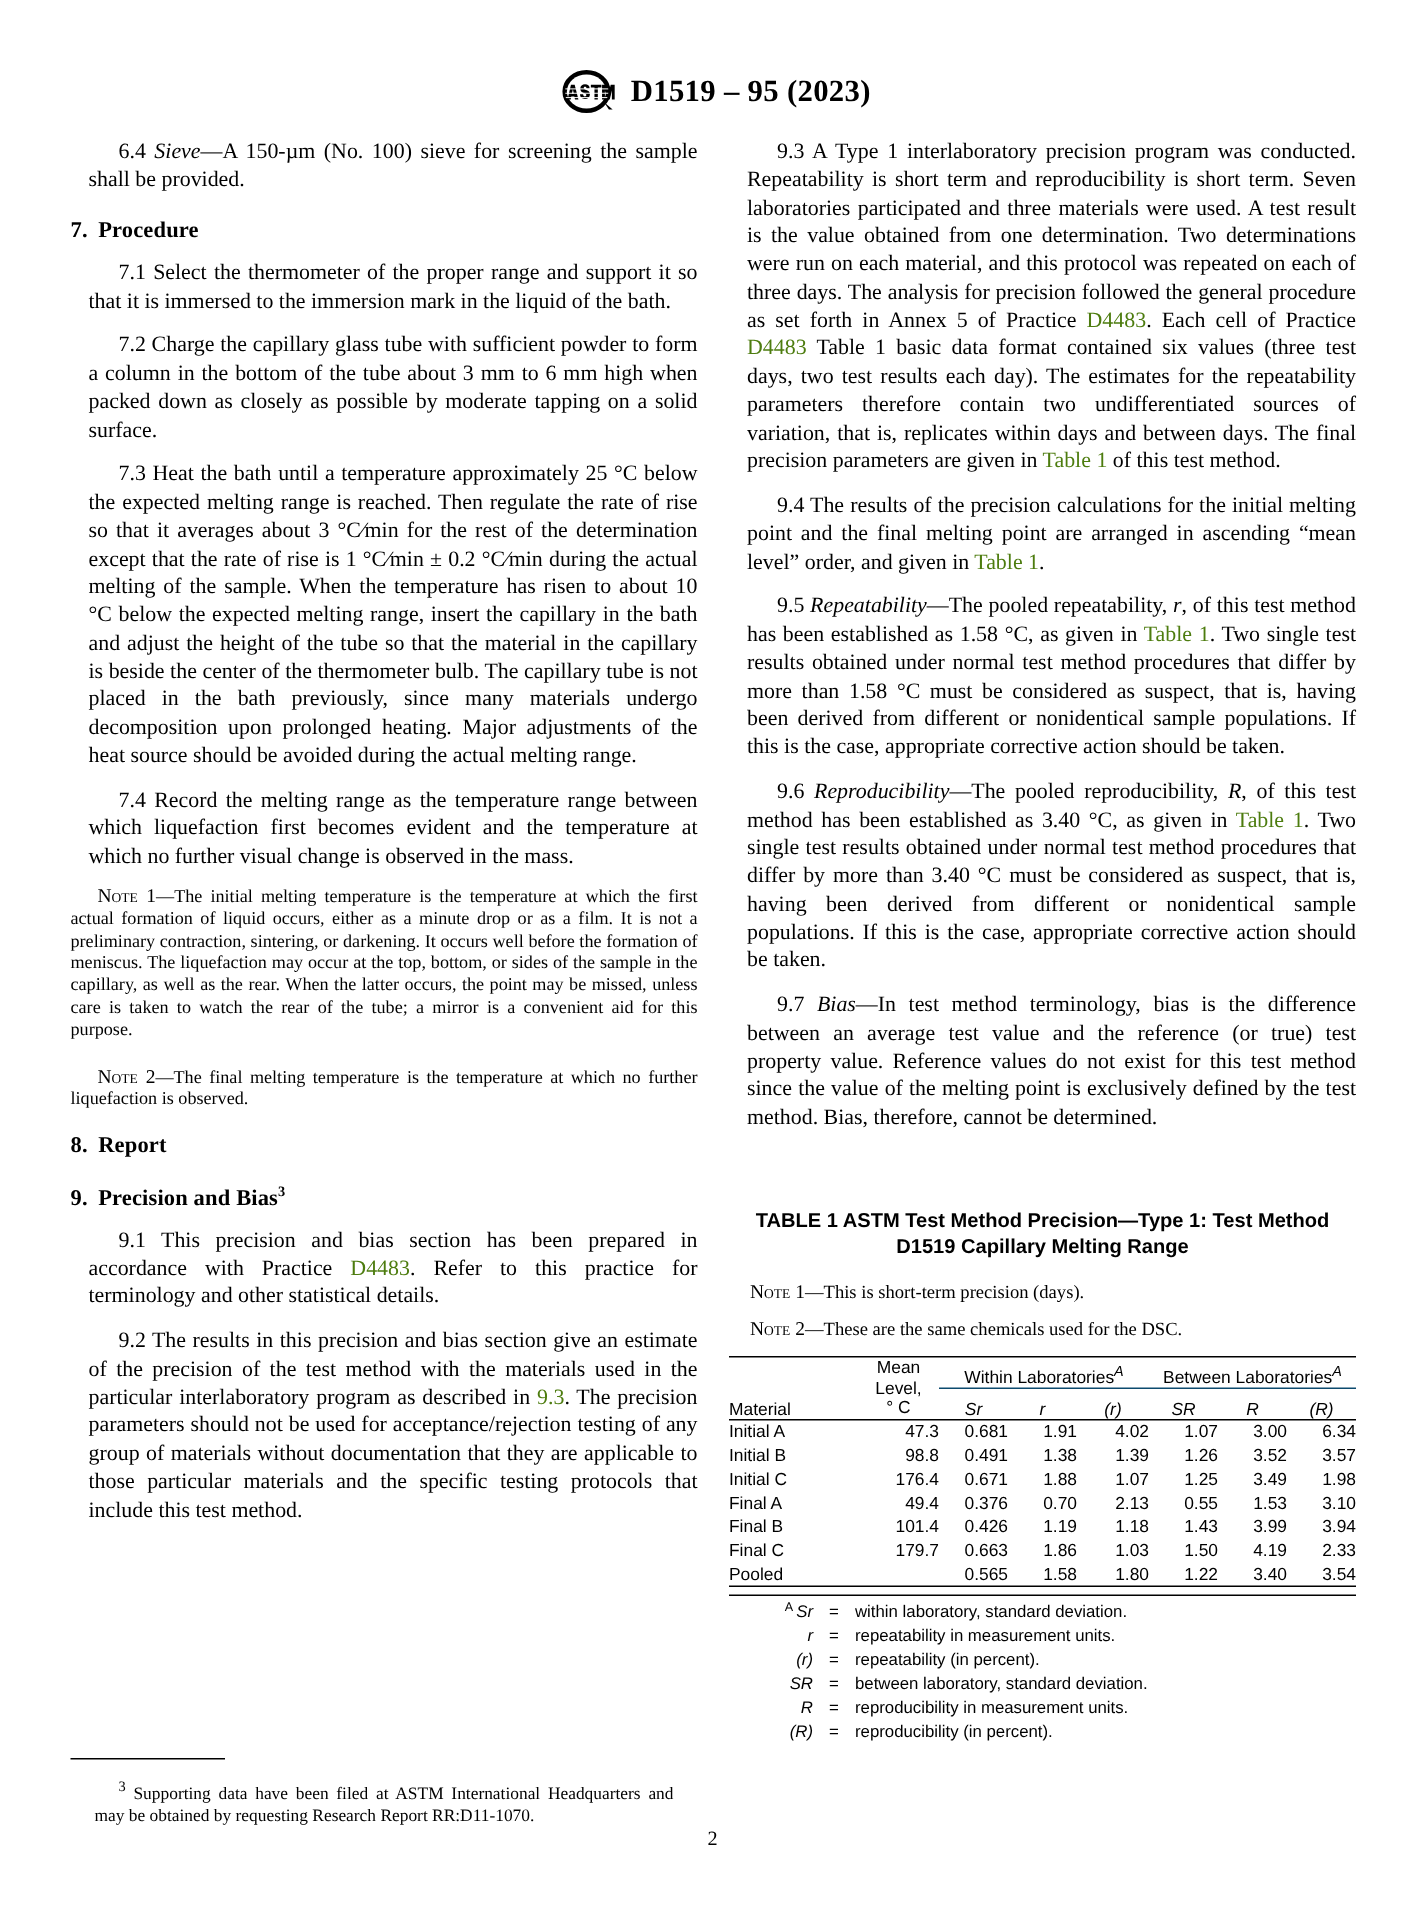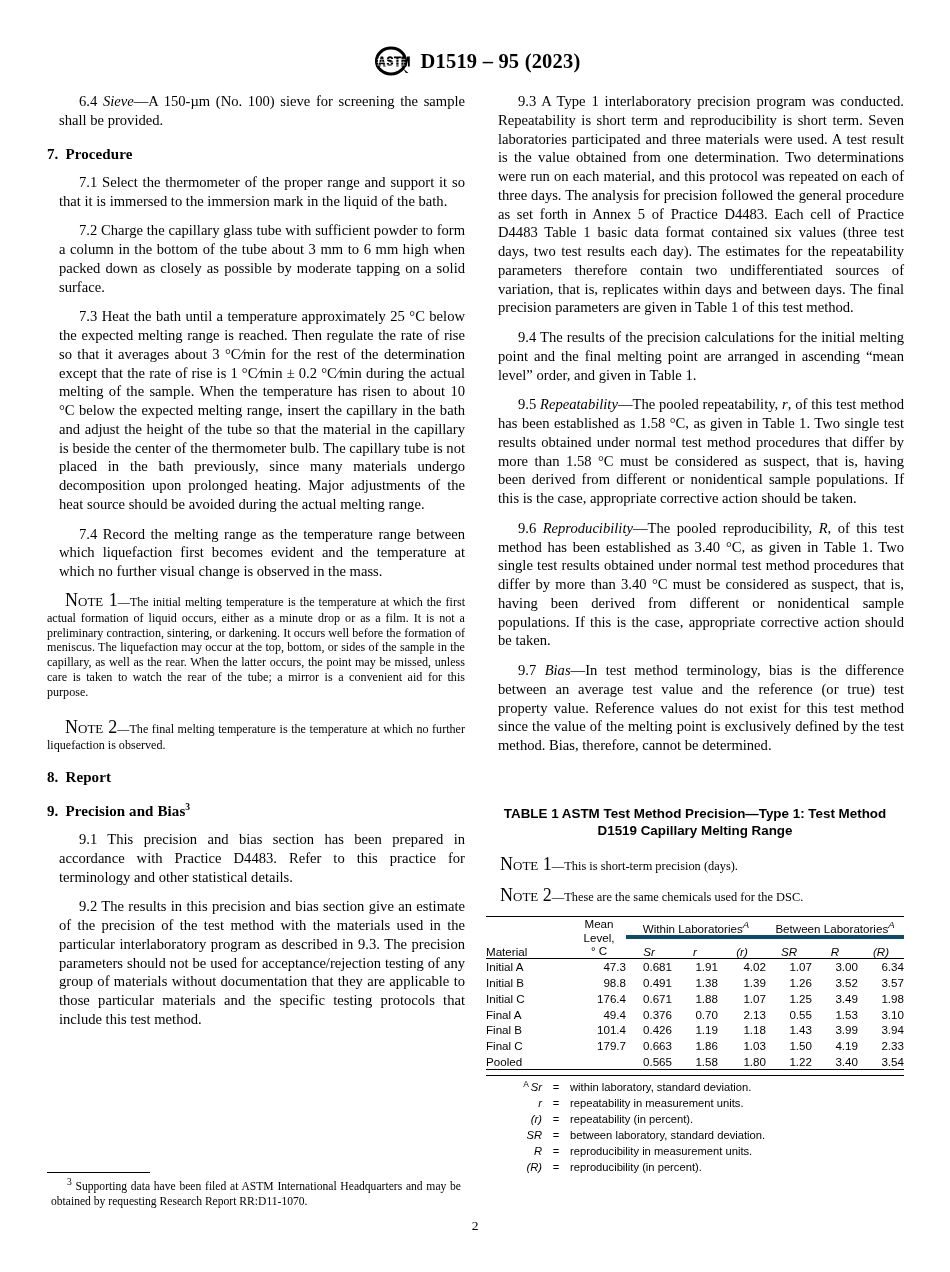--- a/index.html
+++ b/index.html
@@ -64,59 +64,59 @@
     font-weight: bold;
     margin: 15px 0 9px 0;
     text-indent: 0;
     text-align: left;
     letter-spacing: 0.1px;
   }
   h3.sec .secnum { margin-right: 7px; }
 
   .it { font-style: italic; }
   .ref {
-    color: #000000;
+    color: #4d7c0f;
   }
   sup.fn {
     font-size: 9.6px;
     vertical-align: super;
     line-height: 0;
   }
 
   
   p.note {
     font-size: 12.1px;
     line-height: 1.225;
     margin: 8px 0 0 0;
     text-indent: 18px;
     text-align: justify;
   }
   p.note + p.note { margin-top: 16px; }
   .notelbl {
     font-variant: small-caps;
-    font-size: 18px;
+    font-size: 13px;
   }
 
   
   .footnote-wrap {
     position: absolute;
     left: 47px;
     top: 1172px;
     width: 418px;
   }
   .footnote-rule {
     width: 103px;
     height: 0;
     border-top: 1.1px solid #000;
     margin: 0 0 7px 0;
   }
   p.footnote {
     font-size: 11.6px;
     line-height: 1.26;
-    margin: 4px;
+    margin: 16px;
     text-indent: 16px;
     text-align: justify;
     font-family: Liberation Serif, serif;
   }
 
   
   .table-block {
     position: absolute;
     left: 486px;
     top: 805px;
@@ -163,21 +163,21 @@
     text-align: center;
     font-weight: normal;
     padding: 3px 0 3px 0;
     vertical-align: bottom;
     line-height: 1.18;
   }
   th.h-group {
     text-align: center;
     font-weight: normal;
     padding: 3px 0 1px 0;
-    border-bottom: 4px solid #0c4a6e;
+    border-bottom: 1px solid #0c4a6e;
     vertical-align: bottom;
   }
   th.h-sub {
     text-align: center;
     font-weight: normal;
     font-style: italic;
     padding: 3px 0 3px 0;
     vertical-align: bottom;
   }
   tr.head-rule td { border-bottom: 1px solid #000; height: 0; padding: 0; font-size: 0; }

